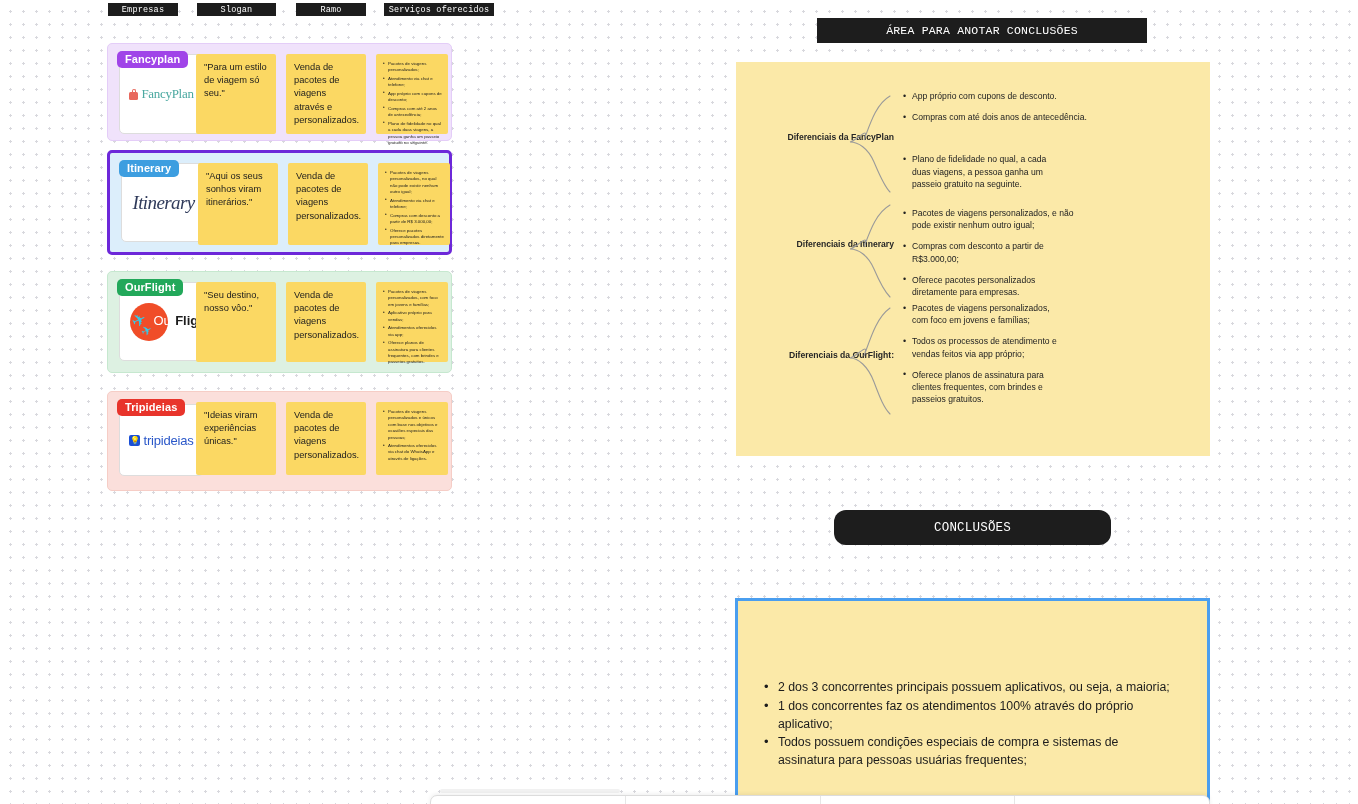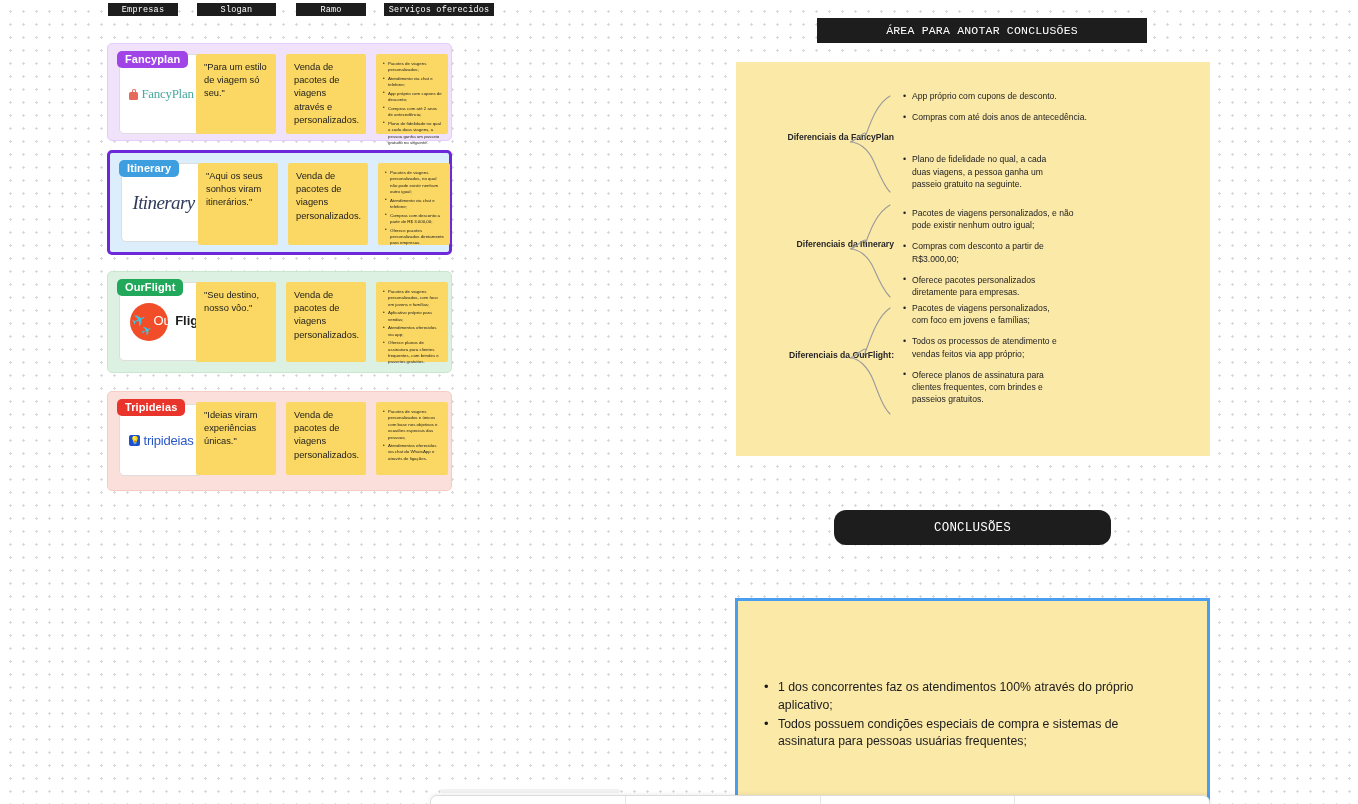--- a/index.html
+++ b/index.html
@@ -331,20 +331,21 @@
       <li style="width:150px;">Oferece planos de assinatura para clientes frequentes, com brindes e passeios gratuitos.</li>
     </ul>
   </div>
 
 </div>
 
 <div class="banner" id="conclusoes-banner">CONCLUSÕES</div>
 
 <div id="conclusoes-box">
   <ul>
+    <li>2 dos 3 concorrentes principais possuem aplicativos, ou seja, a maioria;</li>
     <li>1 dos concorrentes faz os atendimentos 100% através do próprio aplicativo;</li>
     <li style="width:410px;">Todos possuem condições especiais de compra e sistemas de assinatura para pessoas usuárias frequentes;</li>
   </ul>
 </div>
 
 <div id="scroll-hint"></div>
 <div id="bottom-toolbar">
   <div class="tb-cell"></div>
   <div class="tb-cell"></div>
   <div class="tb-cell"></div>

